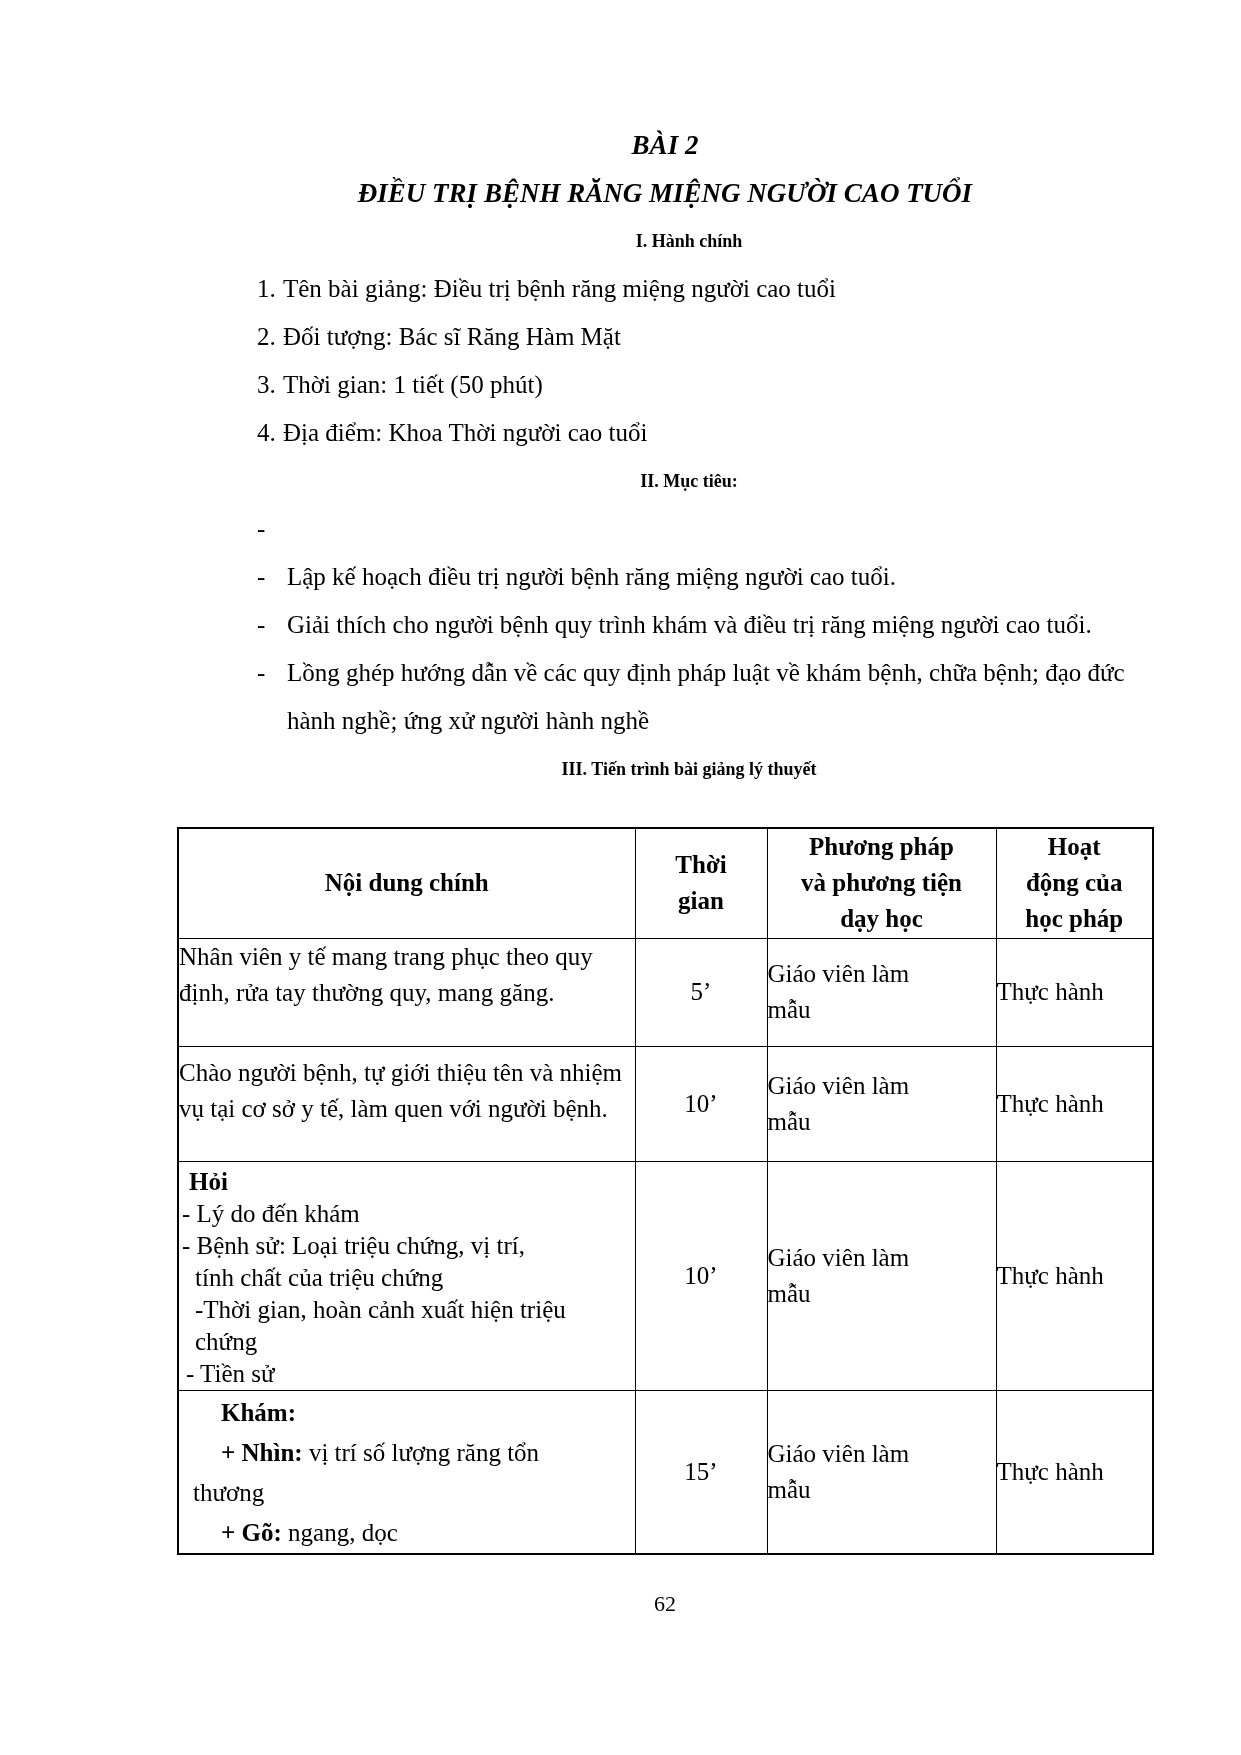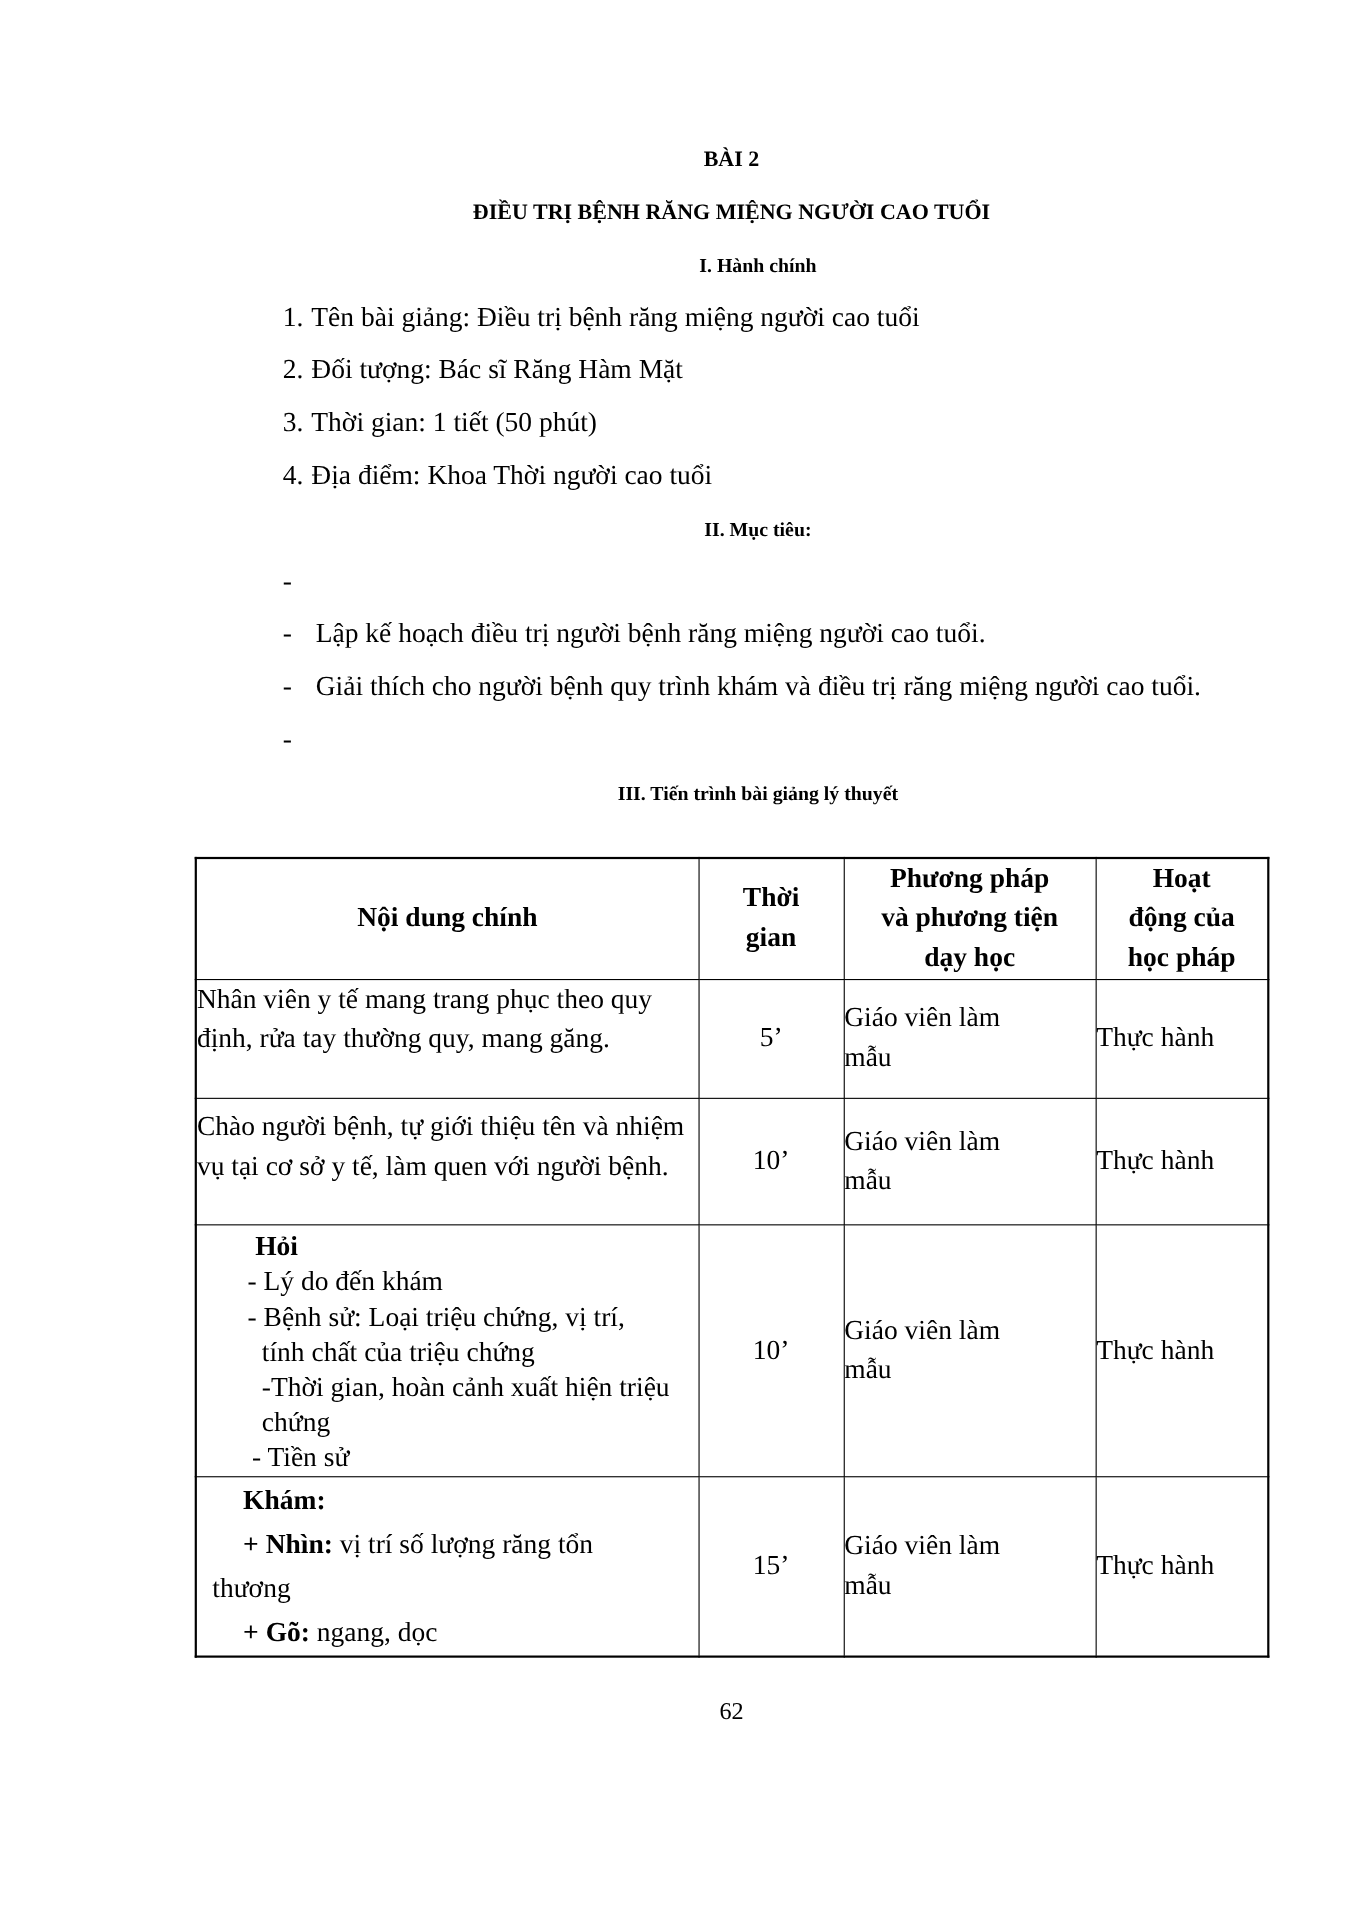--- a/index.html
+++ b/index.html
@@ -9,21 +9,21 @@
     margin:0 auto;
     background:#ffffff;
     color:#000000;
     font-family:"Liberation Serif", serif;
     font-size:25px;
     overflow:hidden;
   }
   .content { position:absolute; left:177px; top:0; width:976px; }
 
   .doc-title {
-    text-align:center; font-weight:bold; font-size:20px; line-height:48px;
+    text-align:center; font-weight:bold; font-size:27px; line-height:48px;font-style:italic;
   }
   .doc-title.first { margin-top:121px; }
 
   .h-section { font-weight:bold; line-height:48px; padding-left:48px; font-size:18px;text-align:center; }
 
   .num-item { display:flex; line-height:48px; padding-left:80px; }
   .num-item .num { width:26px; flex:none; }
   .bullet { display:flex; line-height:48px; padding-left:80px; }
   .bullet .dash { width:30px; flex:none; }
   .flex-txt { flex:1; }
@@ -41,21 +41,21 @@
     font-size:25px;
   }
   table.plan th {
     font-weight:bold; text-align:center; vertical-align:middle; line-height:36px;
   }
   td.c-content { vertical-align:top; text-align:left; padding:3px 4px 0 6px; line-height:36px; }
   td.c-time    { text-align:center; vertical-align:middle; }
   td.c-method  { vertical-align:middle; text-align:left; padding-left:8px; line-height:36px; }
   td.c-activity{ vertical-align:middle; text-align:left; padding-left:10px; }
 
-  .r3 td.c-content { line-height:32px; padding-top:4px;padding-left:43px; }
+  .r3 td.c-content { line-height:32px; padding-top:4px; }
   .r3 .line   { padding-left:3px; }
   .r3 .line.first { padding-left:10px; font-weight:bold; }
   .r3 .line.ind1  { padding-left:16px; }
   .r3 .line.ind05 { padding-left:7px; }
 
   .r4 td.c-content { line-height:40px; padding-top:2px; }
   .r4 .line { padding-left:14px; }
   .b { font-weight:bold;margin-left:28px; }
 
   .page-num { text-align:center; font-size:22px; line-height:48px; margin-top:25px; }
@@ -96,20 +96,21 @@
     <div class="bullet">
       <span class="dash">-</span>
       <span class="flex-txt">Lập kế hoạch điều trị người bệnh răng miệng người cao tuổi.</span>
     </div>
     <div class="bullet">
       <span class="dash">-</span>
       <span class="flex-txt">Giải thích cho người bệnh quy trình khám và điều trị răng miệng người cao tuổi.</span>
     </div>
     <div class="bullet">
       <span class="dash">-</span>
+      <span class="flex-txt">Lồng ghép hướng dẫn về các quy định pháp luật về khám bệnh, chữa bệnh; đạo đức hành nghề; ứng xử người hành nghề</span>
     </div>
 
     <div class="h-section">III. Tiến trình bài giảng lý thuyết</div>
 
     <table class="plan">
       <colgroup>
         <col style="width:457px">
           <col style="width:132px">
           <col style="width:229px">
           <col style="width:157px">

